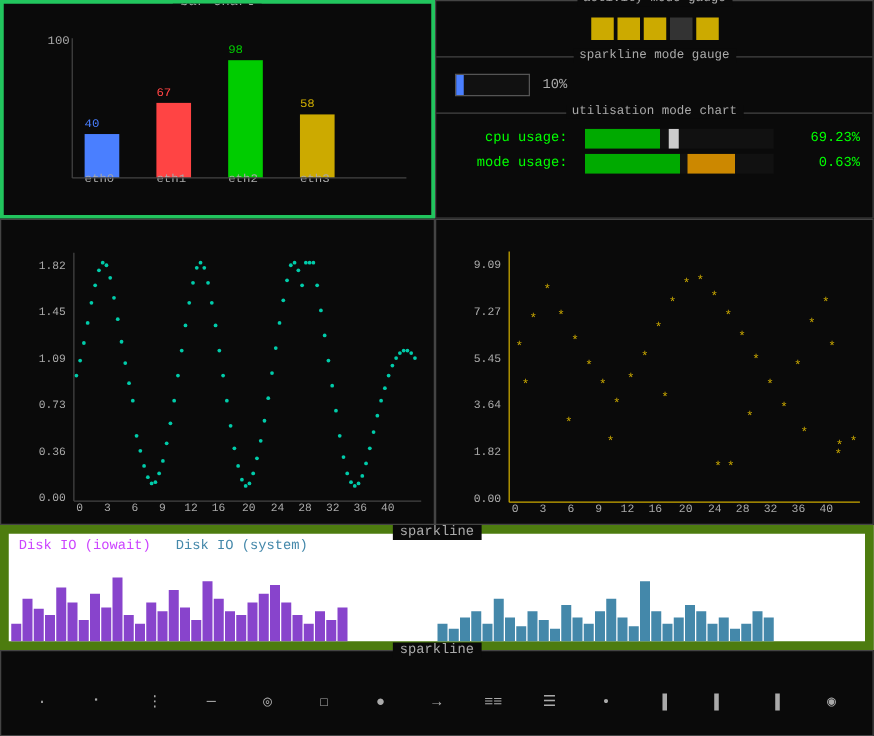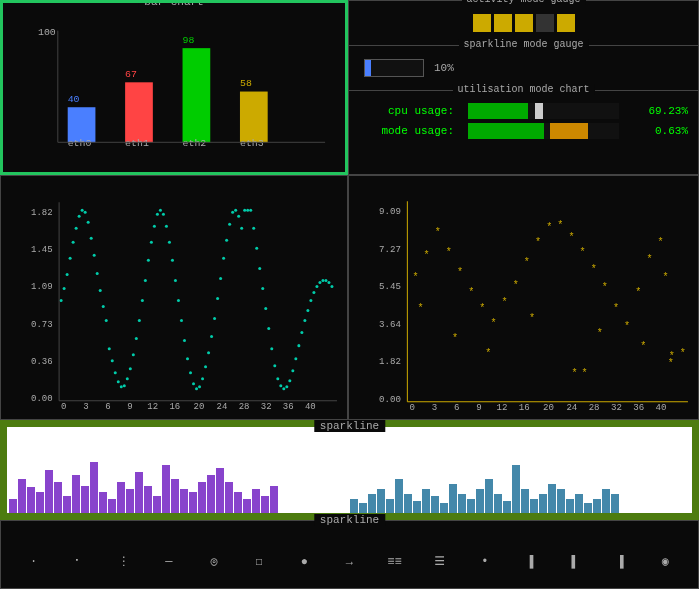--- a/index.html
+++ b/index.html
@@ -509,20 +509,24 @@
         </g>
 
         <line x1="28" y1="2" x2="28" y2="200" stroke="#ccaa00" stroke-width="1"></line>
         <line x1="28" y1="200" x2="305" y2="200" stroke="#ccaa00" stroke-width="1"></line>
       </svg>
     </div>
   </div>
 
   <div class="sparkline-panel">
     <span class="panel-title">sparkline</span>
+    <div style="position:absolute; top:4px; left:8px; display:flex; gap:20px;">
+      <span style="color:#cc44ff;">Disk IO (iowait)</span>
+      <span style="color:#4488aa;">Disk IO (system)</span>
+    </div>
     <div style="margin-top:20px; height:calc(100% - 20px); display:flex; align-items:flex-end; padding:0 2px; gap:1px;">
 
       <div style="display:flex; align-items:flex-end; gap:1px; flex:1;" id="spark1">
           <div style="width: 8px; height: 14px; background: rgb(136, 68, 204); flex-shrink: 0;"></div>
           <div style="width: 8px; height: 34px; background: rgb(136, 68, 204); flex-shrink: 0;"></div>
           <div style="width: 8px; height: 26px; background: rgb(136, 68, 204); flex-shrink: 0;"></div>
           <div style="width: 8px; height: 21px; background: rgb(136, 68, 204); flex-shrink: 0;"></div>
           <div style="width: 8px; height: 43px; background: rgb(136, 68, 204); flex-shrink: 0;"></div>
           <div style="width: 8px; height: 31px; background: rgb(136, 68, 204); flex-shrink: 0;"></div>
           <div style="width: 8px; height: 17px; background: rgb(136, 68, 204); flex-shrink: 0;"></div>

